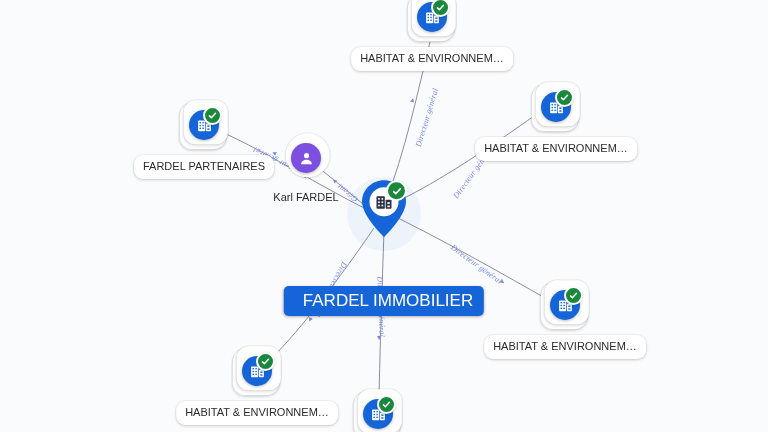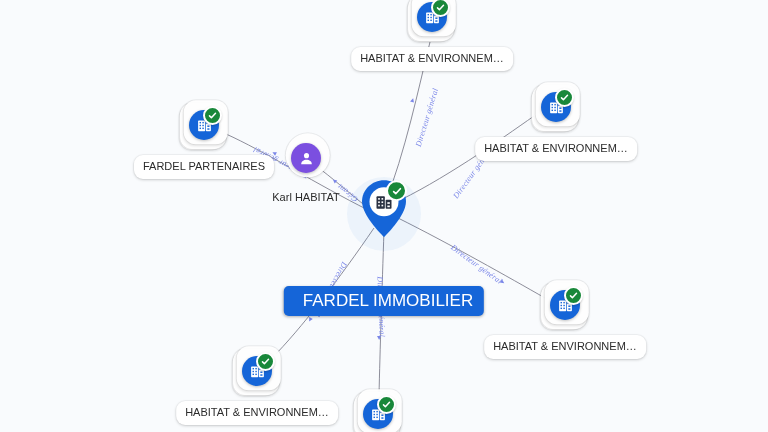--- a/index.html
+++ b/index.html
@@ -311,21 +311,21 @@
   </div>
 
   <div class="node" style="left:306px;top:158px;">
     <div class="stack s1" style="border-radius:50%;"></div>
     <div class="disc person">
       <svg width="17" height="17" viewBox="0 0 24 24" fill="#ffffff">
         <circle cx="12" cy="8" r="3.6"></circle>
         <path d="M4.5 20c0-4.1 3.4-6.4 7.5-6.4s7.5 2.3 7.5 6.4z"></path>
       </svg>
     </div>
-    <div class="label plain">Karl HABITAT</div>
+    <div class="label plain">Karl FARDEL</div>
   </div>
 
   <div class="node" style="left:384px;top:214px;">
     <div class="pin-glow"></div>
     <div class="pin-wrap">
       <div class="pin">
         <svg width="48" height="60" viewBox="0 0 48 60">
           <path d="M24 1 C11.8 1 2 10.6 2 22.4 C2 37 24 58 24 58 C24 58 46 37 46 22.4 C46 10.6 36.2 1 24 1 Z" fill="#1565d8"></path>
           <circle cx="24" cy="22.5" r="14.5" fill="#ffffff"></circle>
         </svg>

